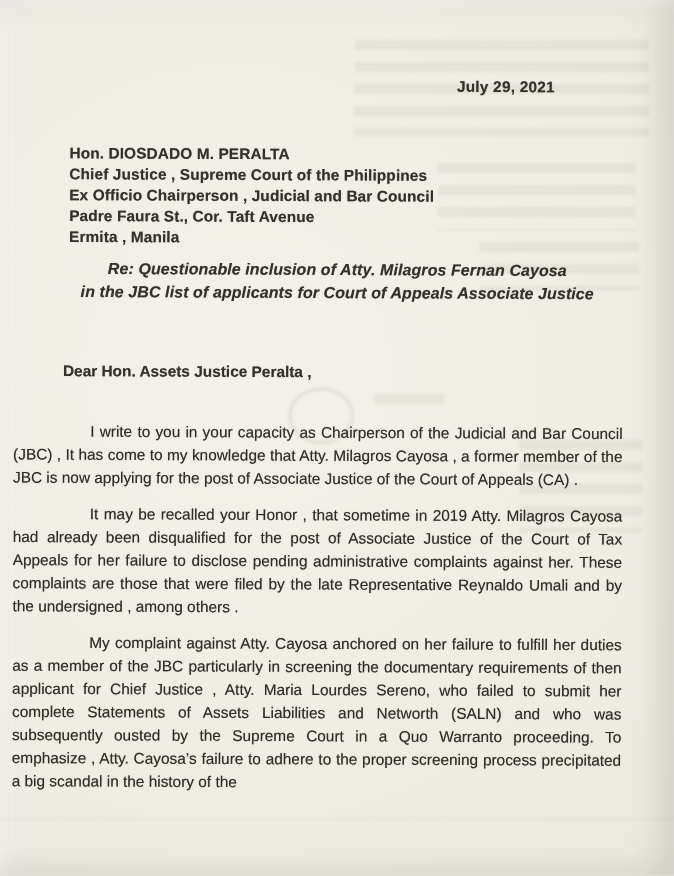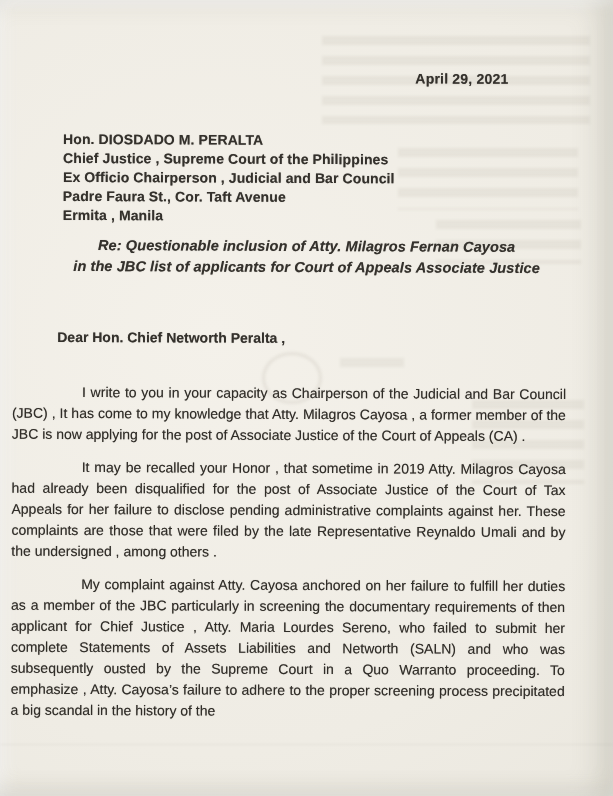--- a/index.html
+++ b/index.html
@@ -68,36 +68,36 @@
   <div class="ghost ghost-lines" style="left:322px;top:36px;width:268px;height:88px;"></div>
   <div class="ghost ghost-lines" style="left:398px;top:148px;width:180px;height:62px;"></div>
   <div class="ghost ghost-lines" style="left:436px;top:220px;width:145px;height:44px;"></div>
   <div class="ghost ghost-circle" style="left:262px;top:352px;"></div>
   <div class="ghost ghost-lines" style="left:340px;top:358px;width:64px;height:16px;"></div>
   <div class="ghost ghost-lines" style="left:472px;top:400px;width:112px;height:84px;"></div>
   <div class="crease"></div>
 
   <div class="letter">
 
-    <div class="date scan-text">April 29, 2021</div>
+    <div class="date scan-text">July 29, 2021</div>
 
     <div class="recipient scan-text">
       <div>Hon.  DIOSDADO M. PERALTA</div>
       <div>Chief Justice , Supreme Court of the Philippines</div>
       <div>Ex Officio Chairperson , Judicial and Bar Council</div>
       <div>Padre Faura St., Cor. Taft Avenue</div>
       <div>Ermita , Manila</div>
     </div>
 
     <div class="subject scan-text">
       <div>Re: Questionable inclusion of Atty. Milagros Fernan Cayosa</div>
       <div>in the JBC list of applicants for Court of Appeals Associate Justice</div>
     </div>
 
-    <div class="salutation scan-text">Dear Hon. Chief Networth Peralta ,</div>
+    <div class="salutation scan-text">Dear Hon. Assets Justice Peralta ,</div>
 
     <div class="letter-body scan-text">
       <p>I write to you in your capacity as Chairperson of the Judicial and Bar Council (JBC) , It has come to my knowledge that Atty. Milagros Cayosa , a former member of the JBC is now applying for the post of Associate Justice of the Court of Appeals (CA) .</p>
       <p>It may be recalled your Honor , that sometime in 2019 Atty. Milagros Cayosa had already been disqualified for the post of Associate Justice of the Court of Tax Appeals for her failure to disclose pending administrative complaints against her. These complaints are those that were filed by the late Representative Reynaldo Umali and by the undersigned , among others .</p>
       <p>My complaint against Atty. Cayosa anchored on her failure to fulfill her duties as a member of the JBC particularly in screening the documentary requirements of then applicant for Chief Justice , Atty. Maria Lourdes Sereno, who failed to submit her complete Statements of Assets Liabilities and Networth (SALN) and who was subsequently ousted by the Supreme Court in a Quo Warranto proceeding. To emphasize , Atty. Cayosa’s failure to adhere to the proper screening process precipitated a big scandal in the history of the</p>
     </div>
 
   </div>
 </div>
 

